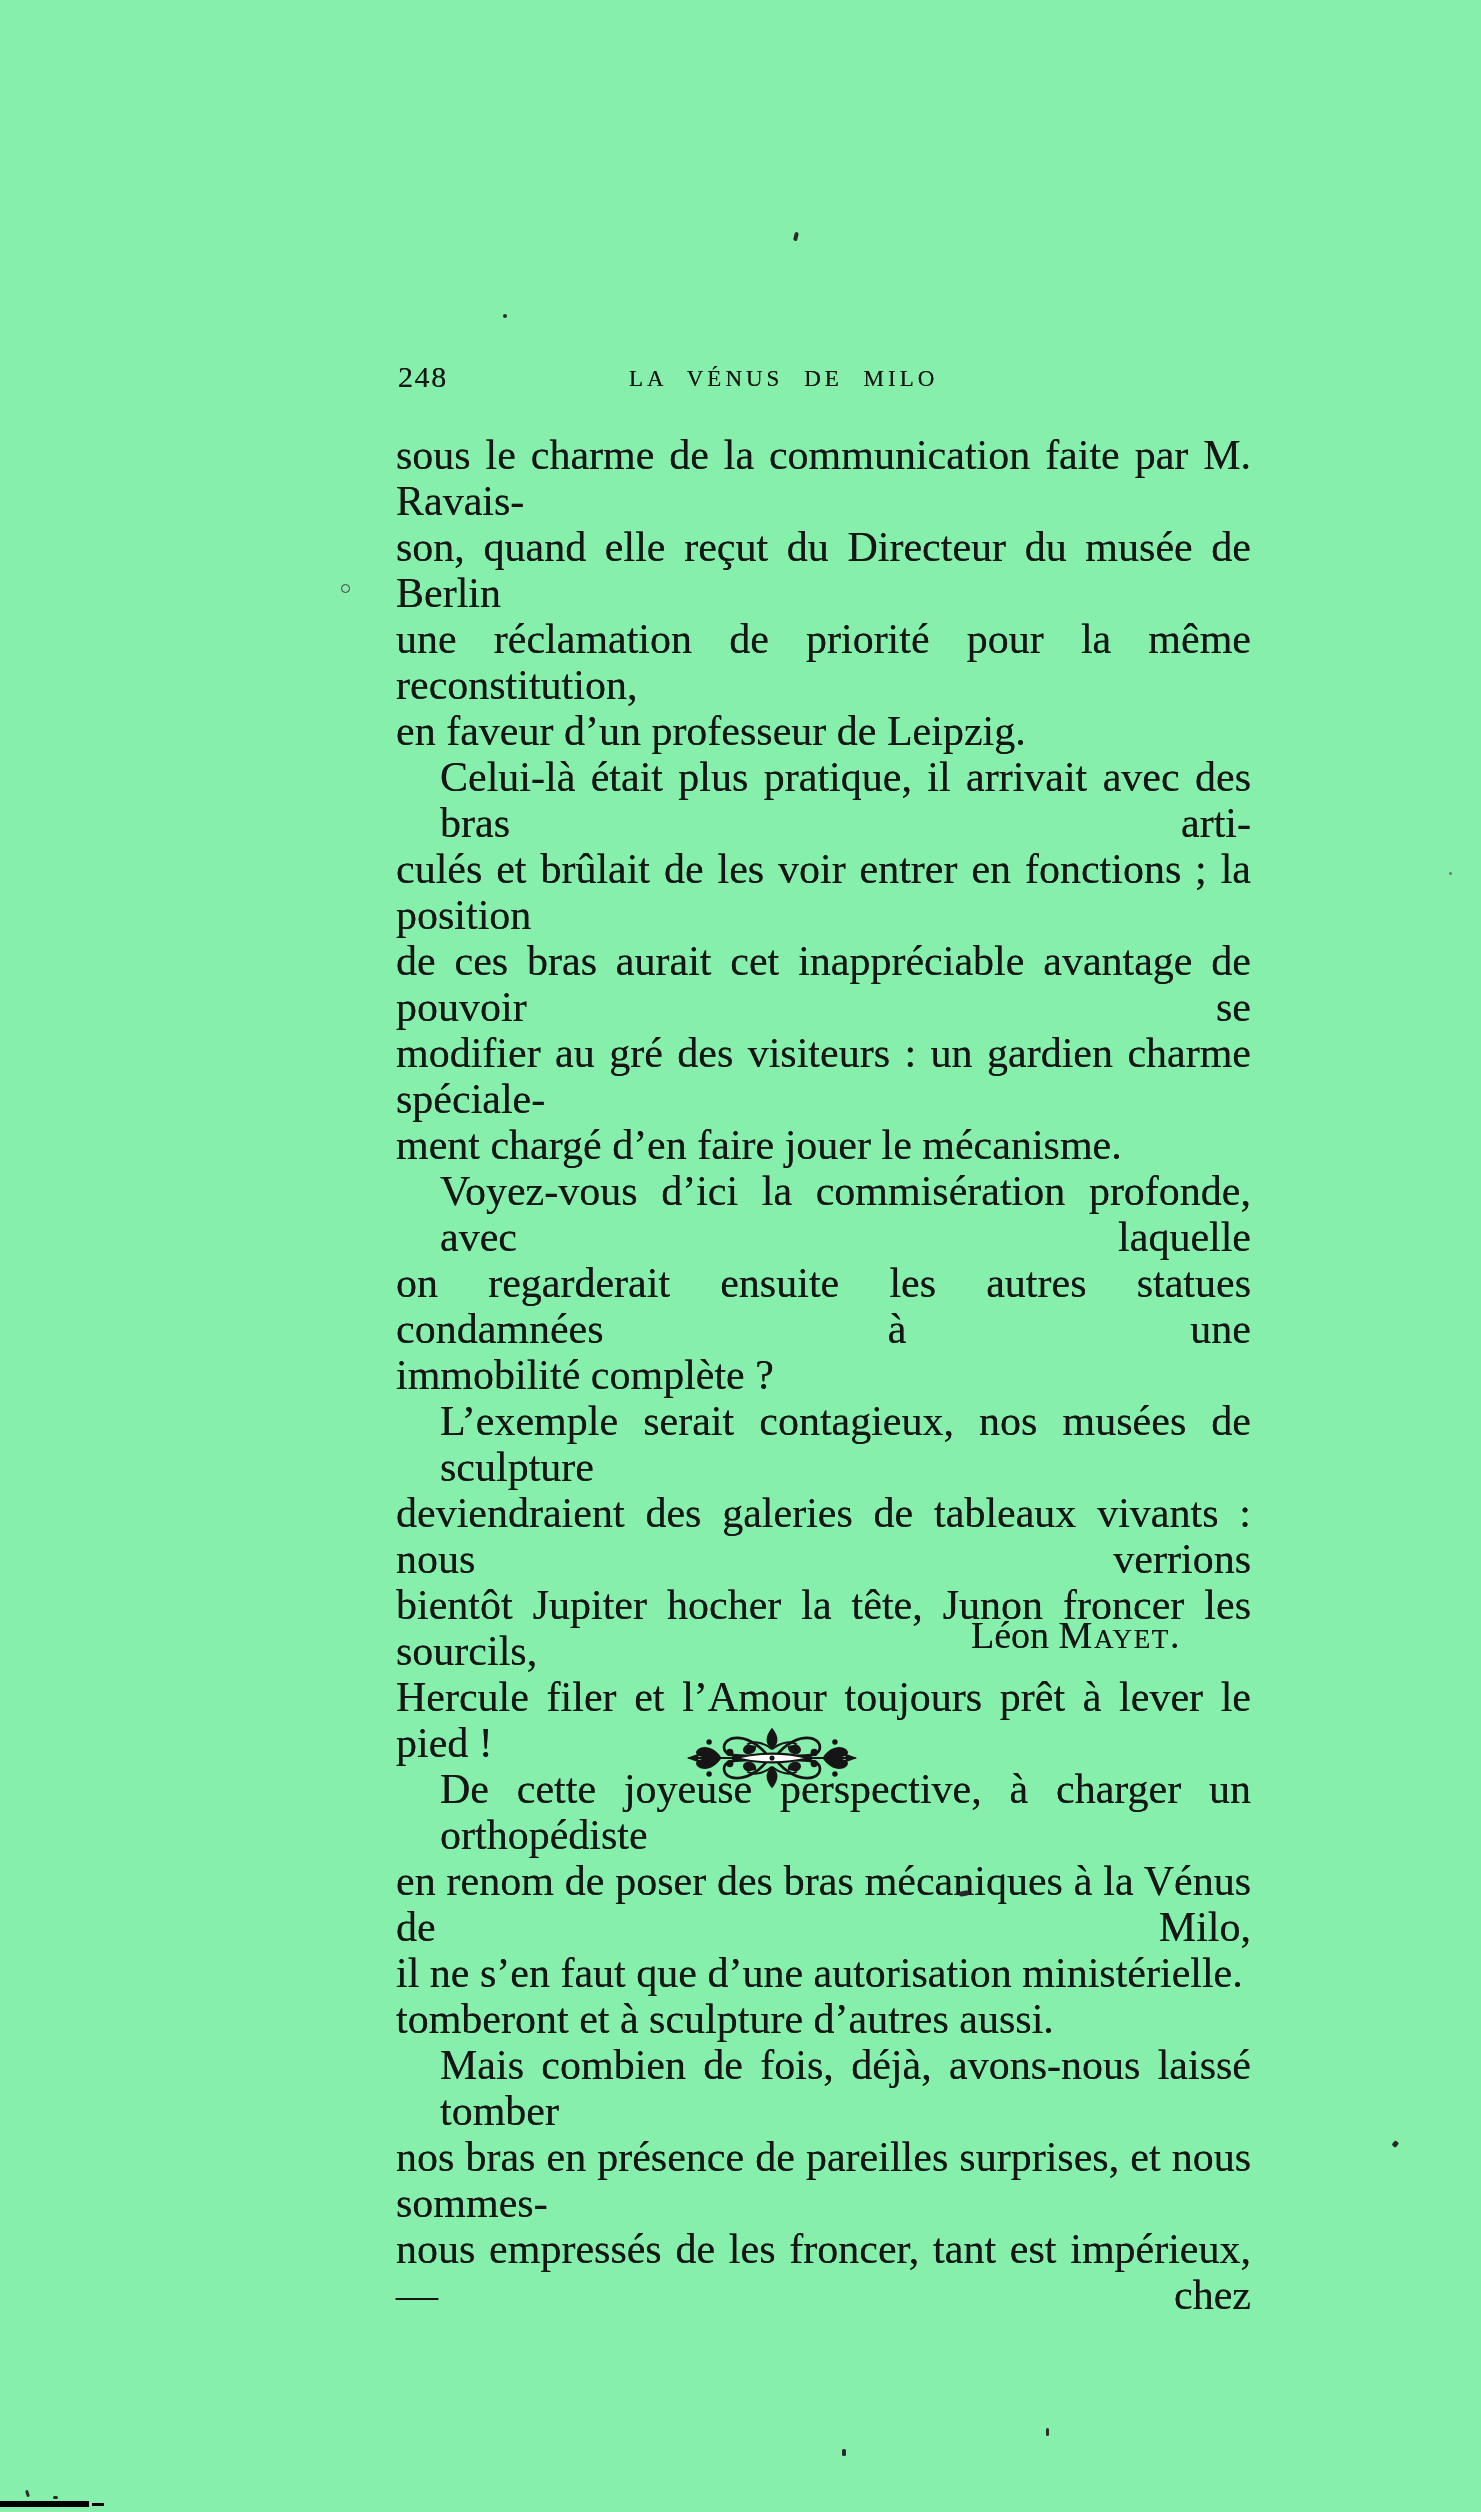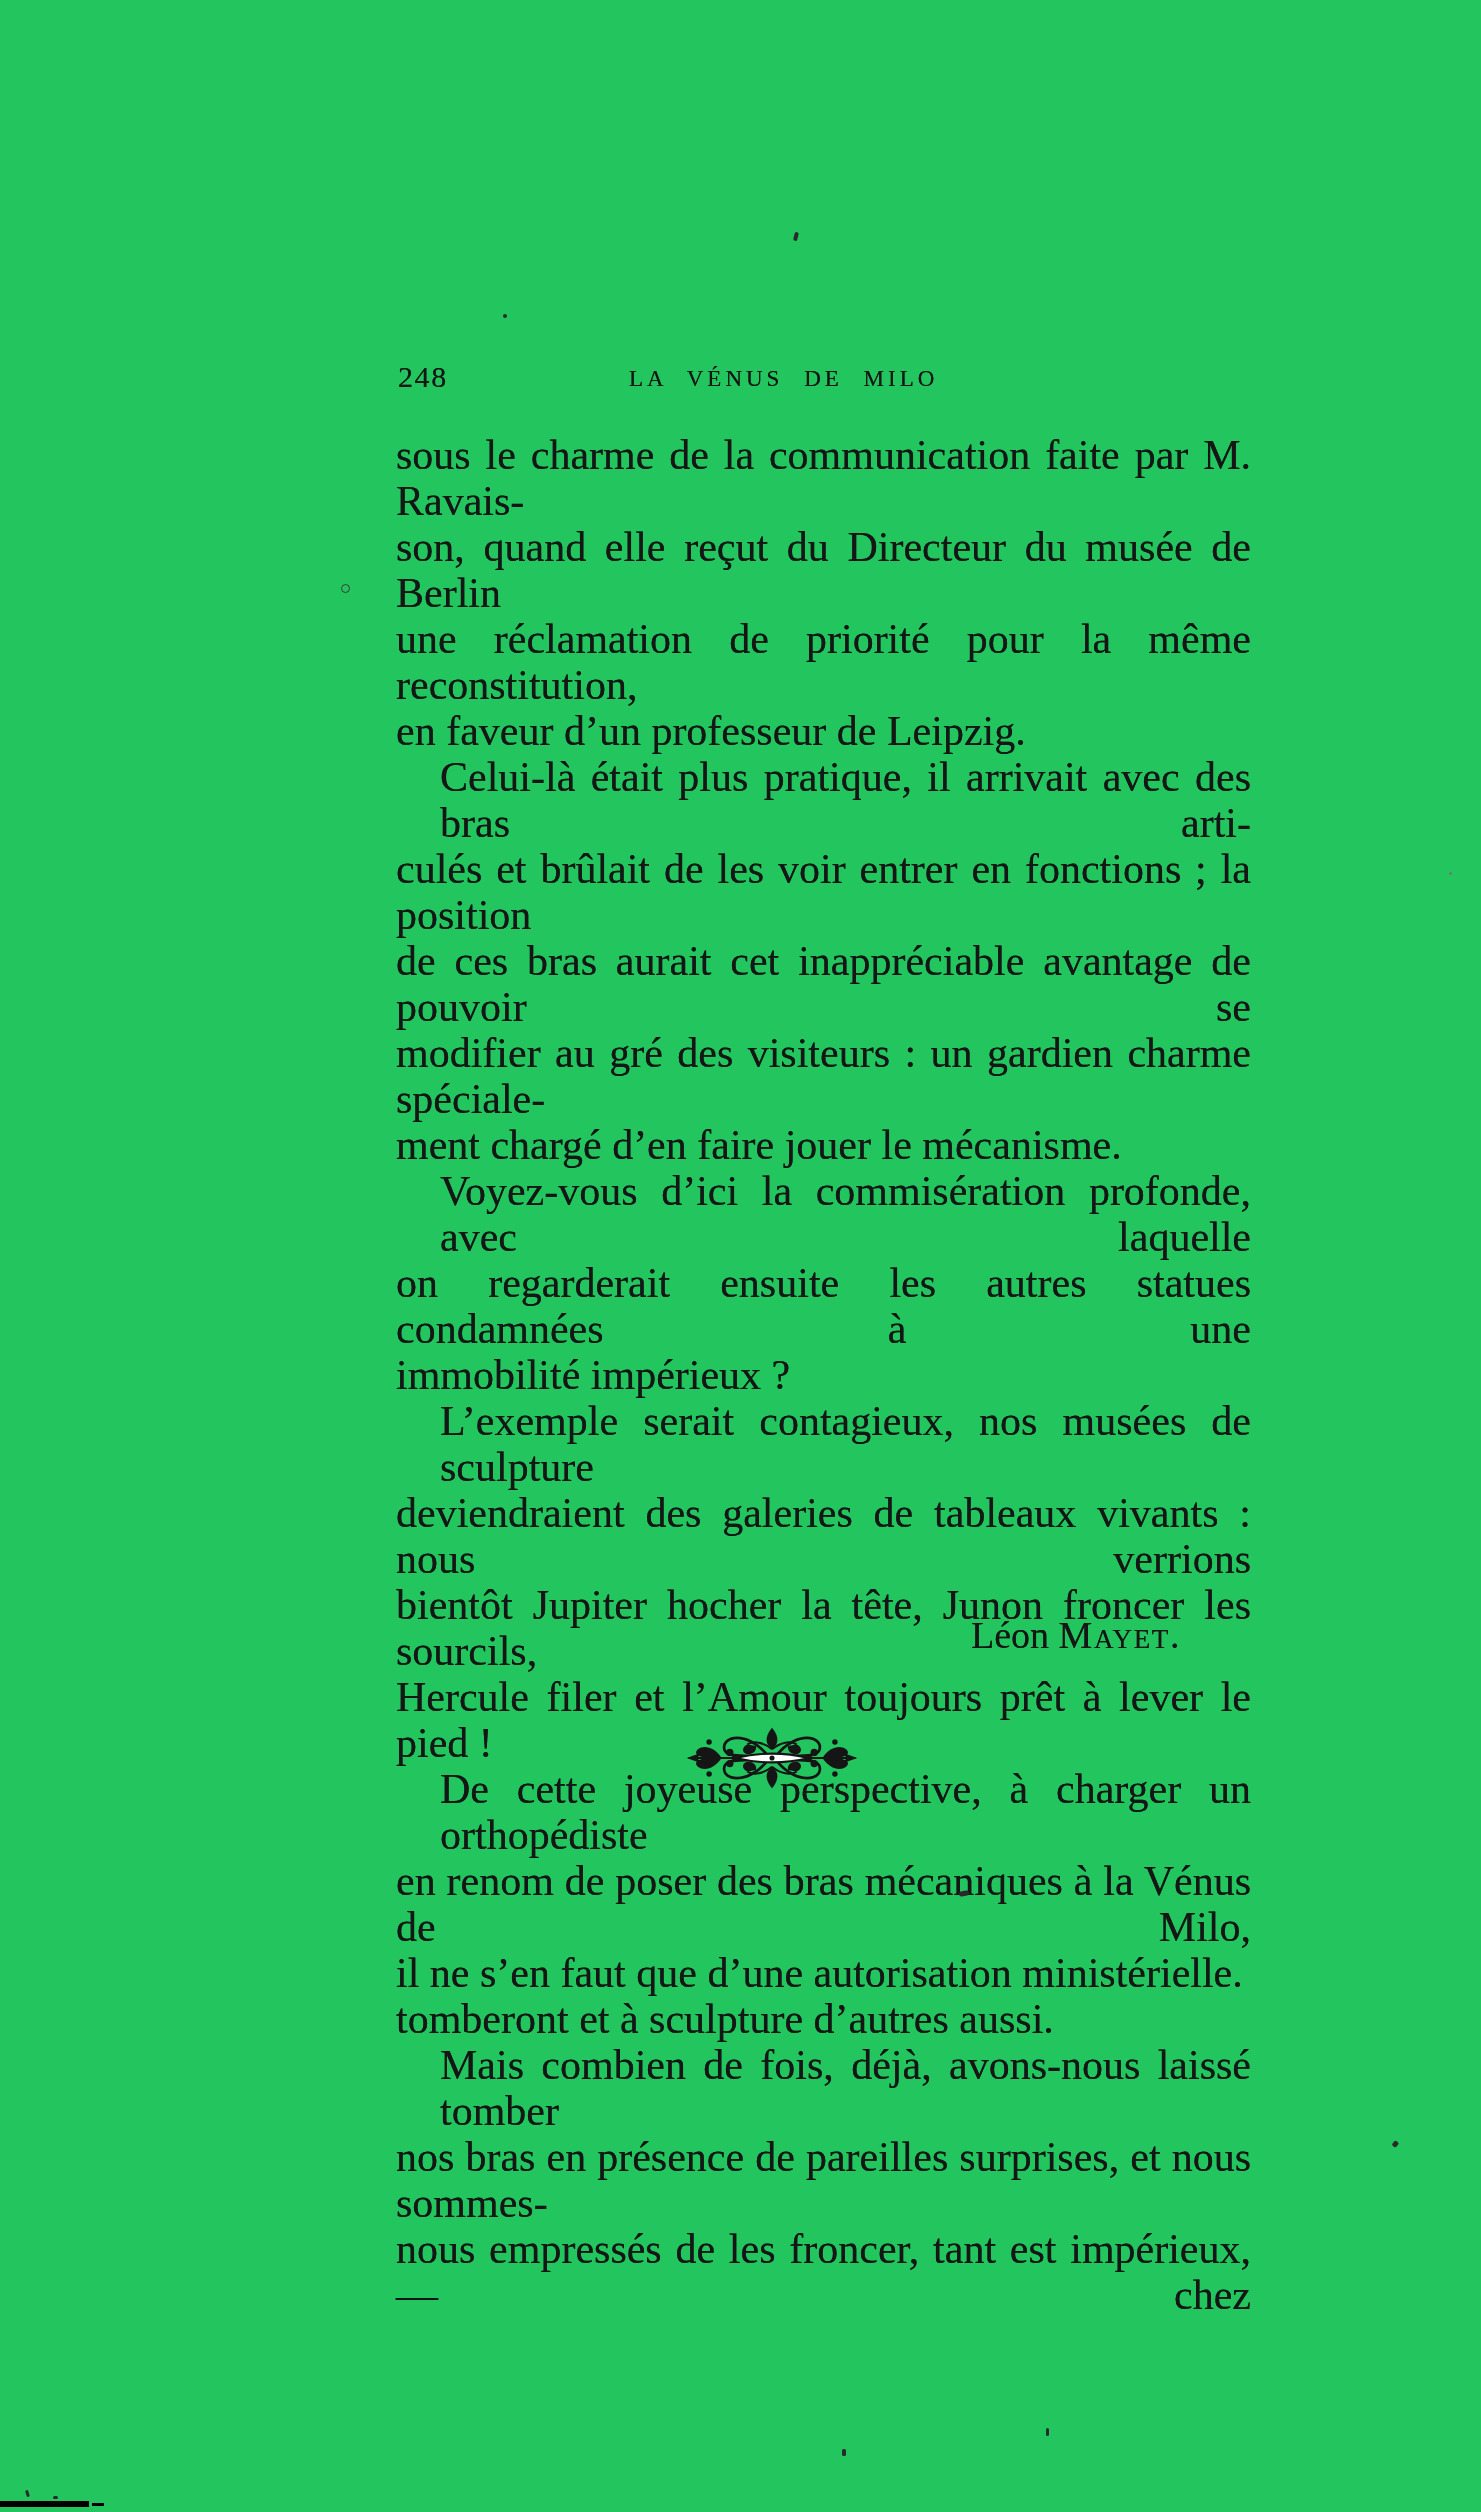--- a/index.html
+++ b/index.html
@@ -1,19 +1,19 @@
 <!DOCTYPE html>
 <html style="font-size:12.7px"><head>
 <meta charset="utf-8">
 <style>
   html,body{margin:0;padding:0;background:#e8e8e8;}
   .page{
     position:relative;
     width:1481px;height:2512px;
-    background:#22c55e;
+    background:#86efac;
     overflow:hidden;
     font-family:"Liberation Serif","DejaVu Serif",serif;
     color:#161616;
   }
   
   .page-number{
     position:absolute;left:398px;top:360px;
     font-size:30px;letter-spacing:1.6px;
     text-shadow:0 0 0.4px rgba(0,0,0,.65);
   }
@@ -64,21 +64,21 @@
       <div class="line">son, quand elle reçut du Directeur du musée de Berlin</div>
       <div class="line">une réclamation de priorité pour la même reconstitution,</div>
       <div class="line para-last">en faveur d’un professeur de Leipzig.</div>
       <div class="line indent">Celui-là était plus pratique, il arrivait avec des bras arti-</div>
       <div class="line">culés et brûlait de les voir entrer en fonctions ; la position</div>
       <div class="line">de ces bras aurait cet inappréciable avantage de pouvoir se</div>
       <div class="line">modifier au gré des visiteurs : un gardien charme spéciale-</div>
       <div class="line para-last">ment chargé d’en faire jouer le mécanisme.</div>
       <div class="line indent">Voyez-vous d’ici la commisération profonde, avec laquelle</div>
       <div class="line">on regarderait ensuite les autres statues condamnées à une</div>
-      <div class="line para-last">immobilité impérieux ?</div>
+      <div class="line para-last">immobilité complète ?</div>
       <div class="line indent">L’exemple serait contagieux, nos musées de sculpture</div>
       <div class="line">deviendraient des galeries de tableaux vivants : nous verrions</div>
       <div class="line">bientôt Jupiter hocher la tête, Junon froncer les sourcils,</div>
       <div class="line para-last">Hercule filer et l’Amour toujours prêt à lever le pied !</div>
       <div class="line indent">De cette joyeuse perspective, à charger un orthopédiste</div>
       <div class="line">en renom de poser des bras mécaniques à la Vénus de Milo,</div>
       <div class="line para-last">il ne s’en faut que d’une autorisation ministérielle.</div>
       <div class="line para-last">tomberont et à sculpture d’autres aussi.</div>
       <div class="line indent">Mais combien de fois, déjà, avons-nous laissé tomber</div>
       <div class="line">nos bras en présence de pareilles surprises, et nous sommes-</div>

